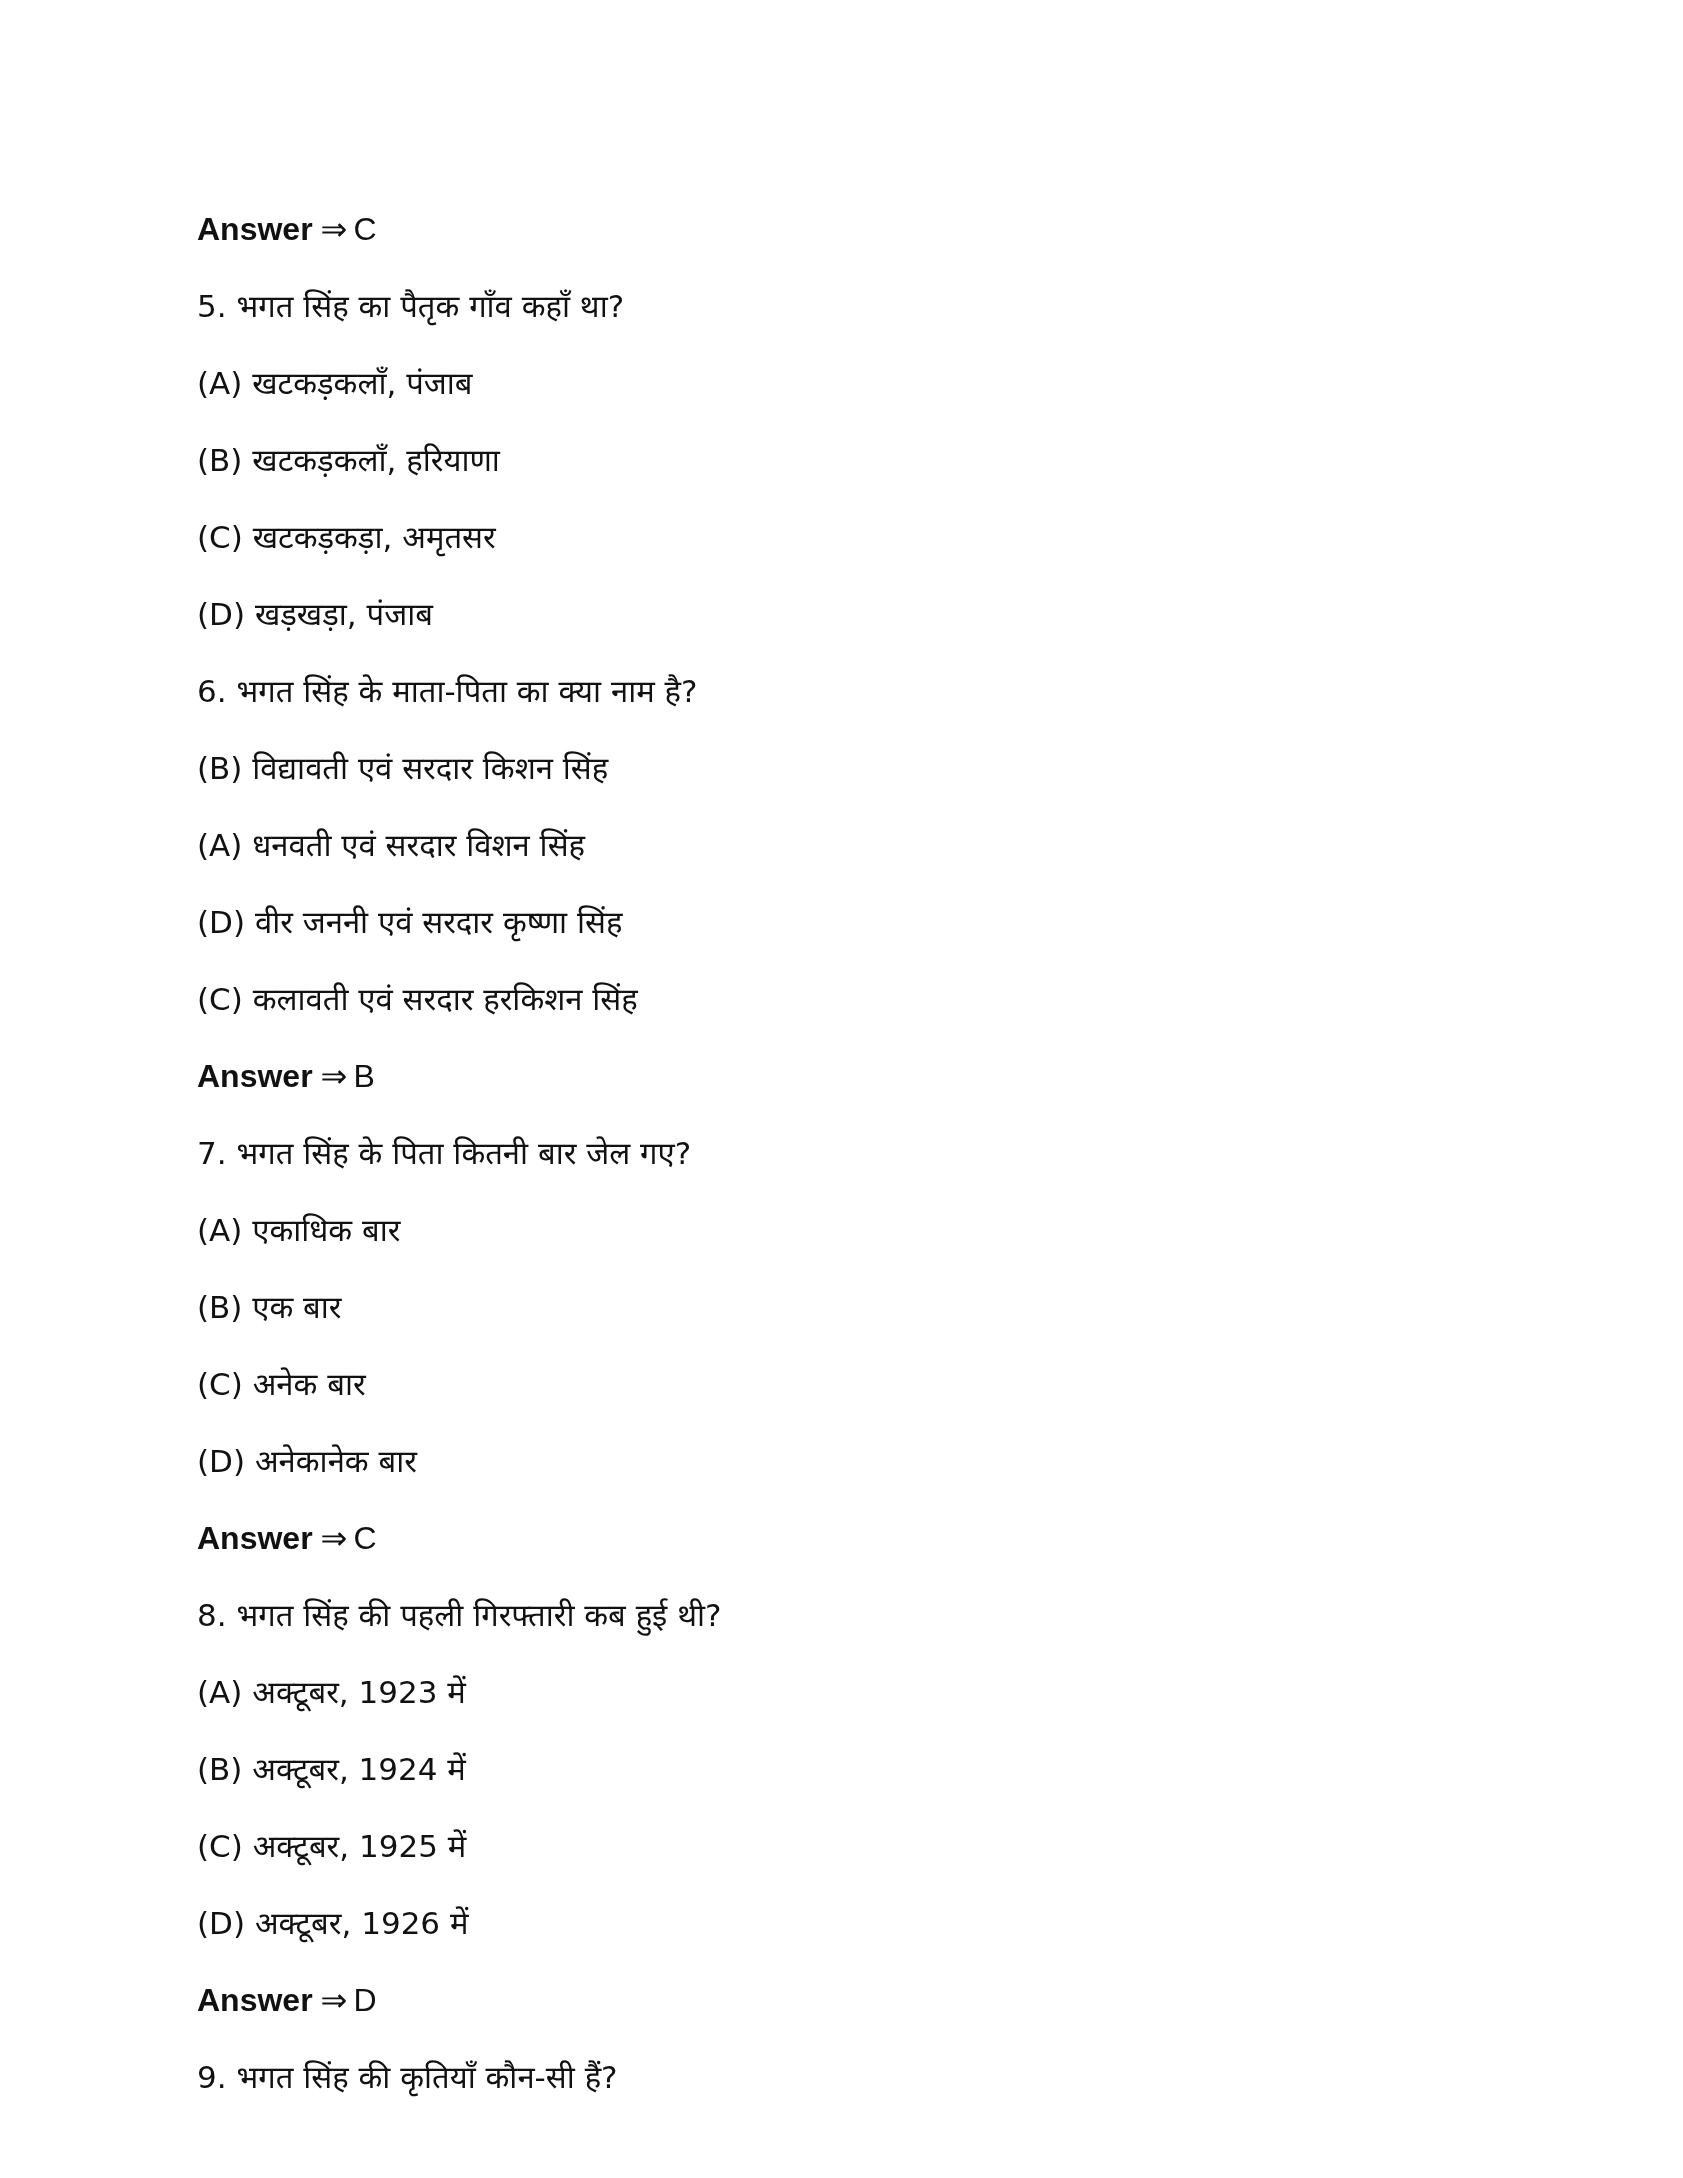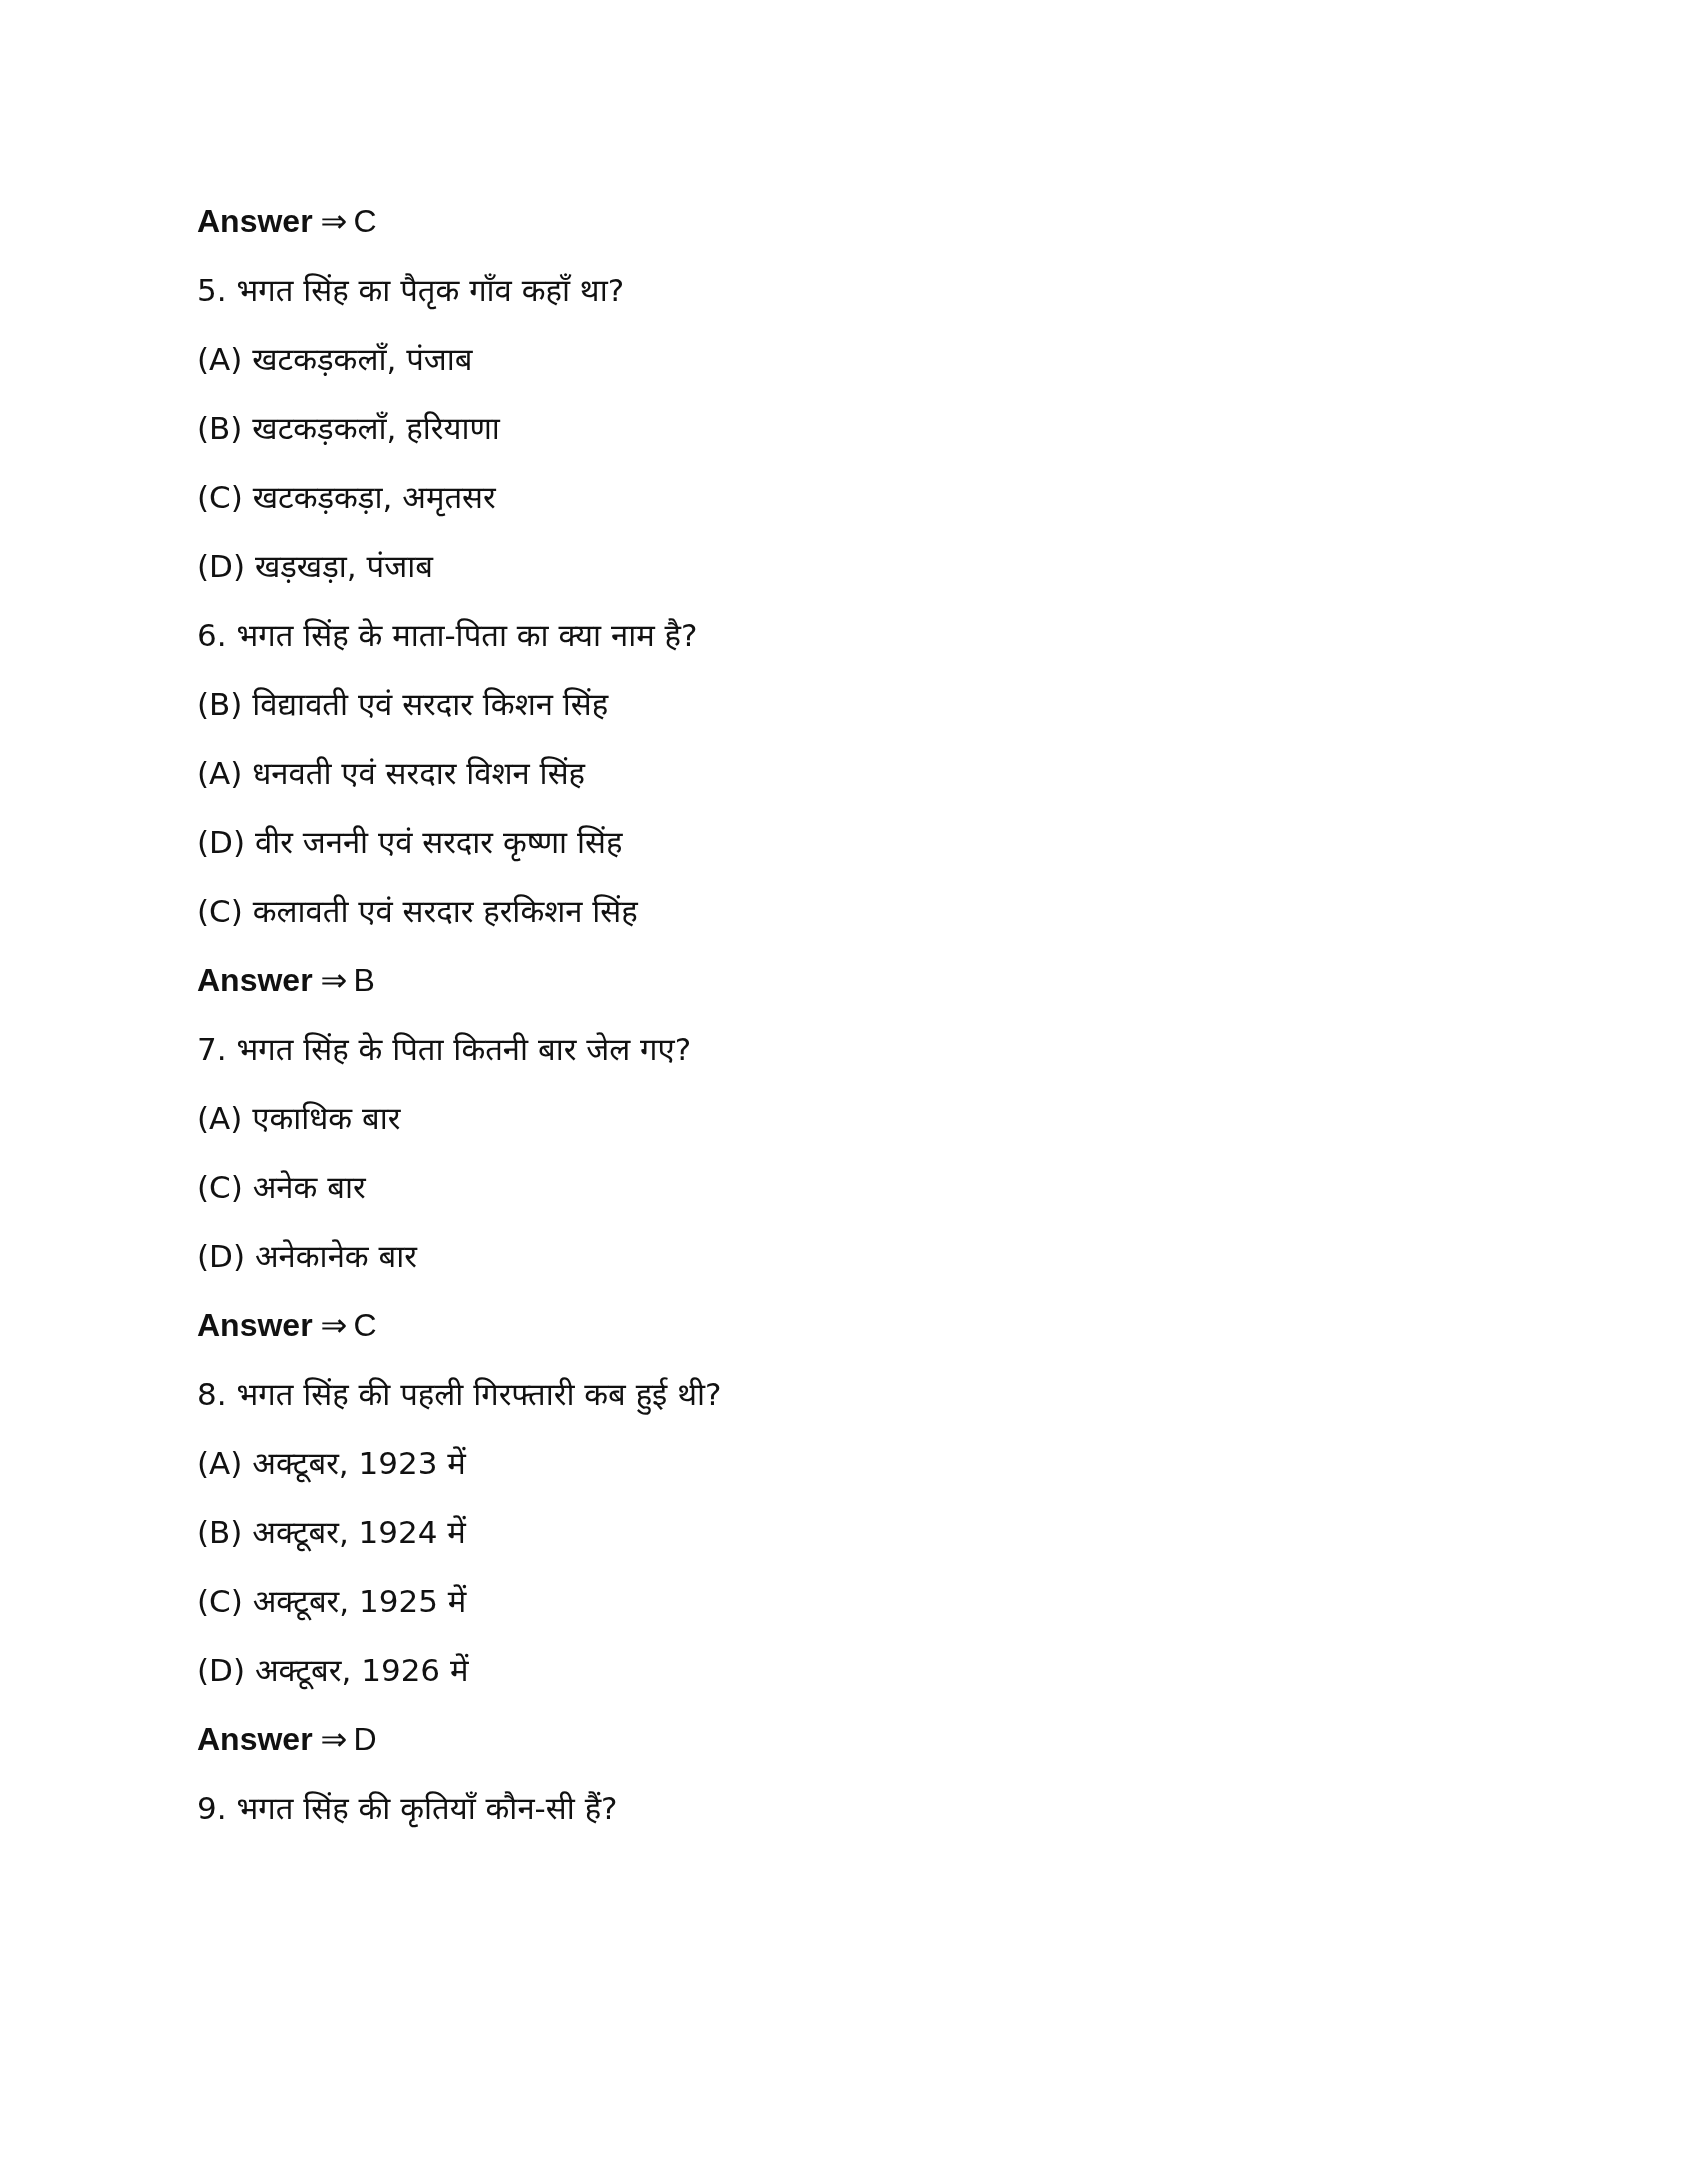--- a/index.html
+++ b/index.html
@@ -1,19 +1,19 @@
 <!DOCTYPE html>
 <html><head>
   <meta charset="utf-8">
   <style>
     html, body { margin: 0; padding: 0; background: #ffffff; }
     body { width: 1683px; height: 2178px; position: relative; overflow: hidden;
            font-family: "DejaVu Sans", "Liberation Sans", sans-serif; color: #111111; }
     .page { position: absolute; left: 197px; top: 196px; width: 1287px; }
-    .line { height: 69px; line-height: 50px; font-size: 31px; white-space: nowrap; }
+    .line { height: 69px; line-height: 50px; font-size: 31px; white-space: nowrap; margin-top: 8px; }
     .answer-label { font-family: "Liberation Sans", sans-serif; font-weight: bold; font-size: 32px; }
     .answer-arrow, .answer-value { font-family: "Liberation Sans", sans-serif; font-size: 32px; font-weight: normal; }
     .answer-arrow { margin: 0 6px 0 8px; }
   </style>
 </head>
 <body>
 
 <div class="page">
 
   <div class="line">
@@ -32,20 +32,21 @@
   <div class="line">(A) धनवती एवं सरदार विशन सिंह</div>
   <div class="line">(D) वीर जननी एवं सरदार कृष्णा सिंह</div>
   <div class="line">(C) कलावती एवं सरदार हरकिशन सिंह</div>
 
   <div class="line">
     <span class="answer-label">Answer</span><span class="answer-arrow">⇒</span><span class="answer-value">B</span>
   </div>
 
   <div class="line">7. भगत सिंह के पिता कितनी बार जेल गए?</div>
   <div class="line">(A) एकाधिक बार</div>
+  <div class="line">(B) एक बार</div>
   <div class="line">(C) अनेक बार</div>
   <div class="line">(D) अनेकानेक बार</div>
 
   <div class="line">
     <span class="answer-label">Answer</span><span class="answer-arrow">⇒</span><span class="answer-value">C</span>
   </div>
 
   <div class="line">8. भगत सिंह की पहली गिरफ्तारी कब हुई थी?</div>
   <div class="line">(A) अक्टूबर, 1923 में</div>
   <div class="line">(B) अक्टूबर, 1924 में</div>

